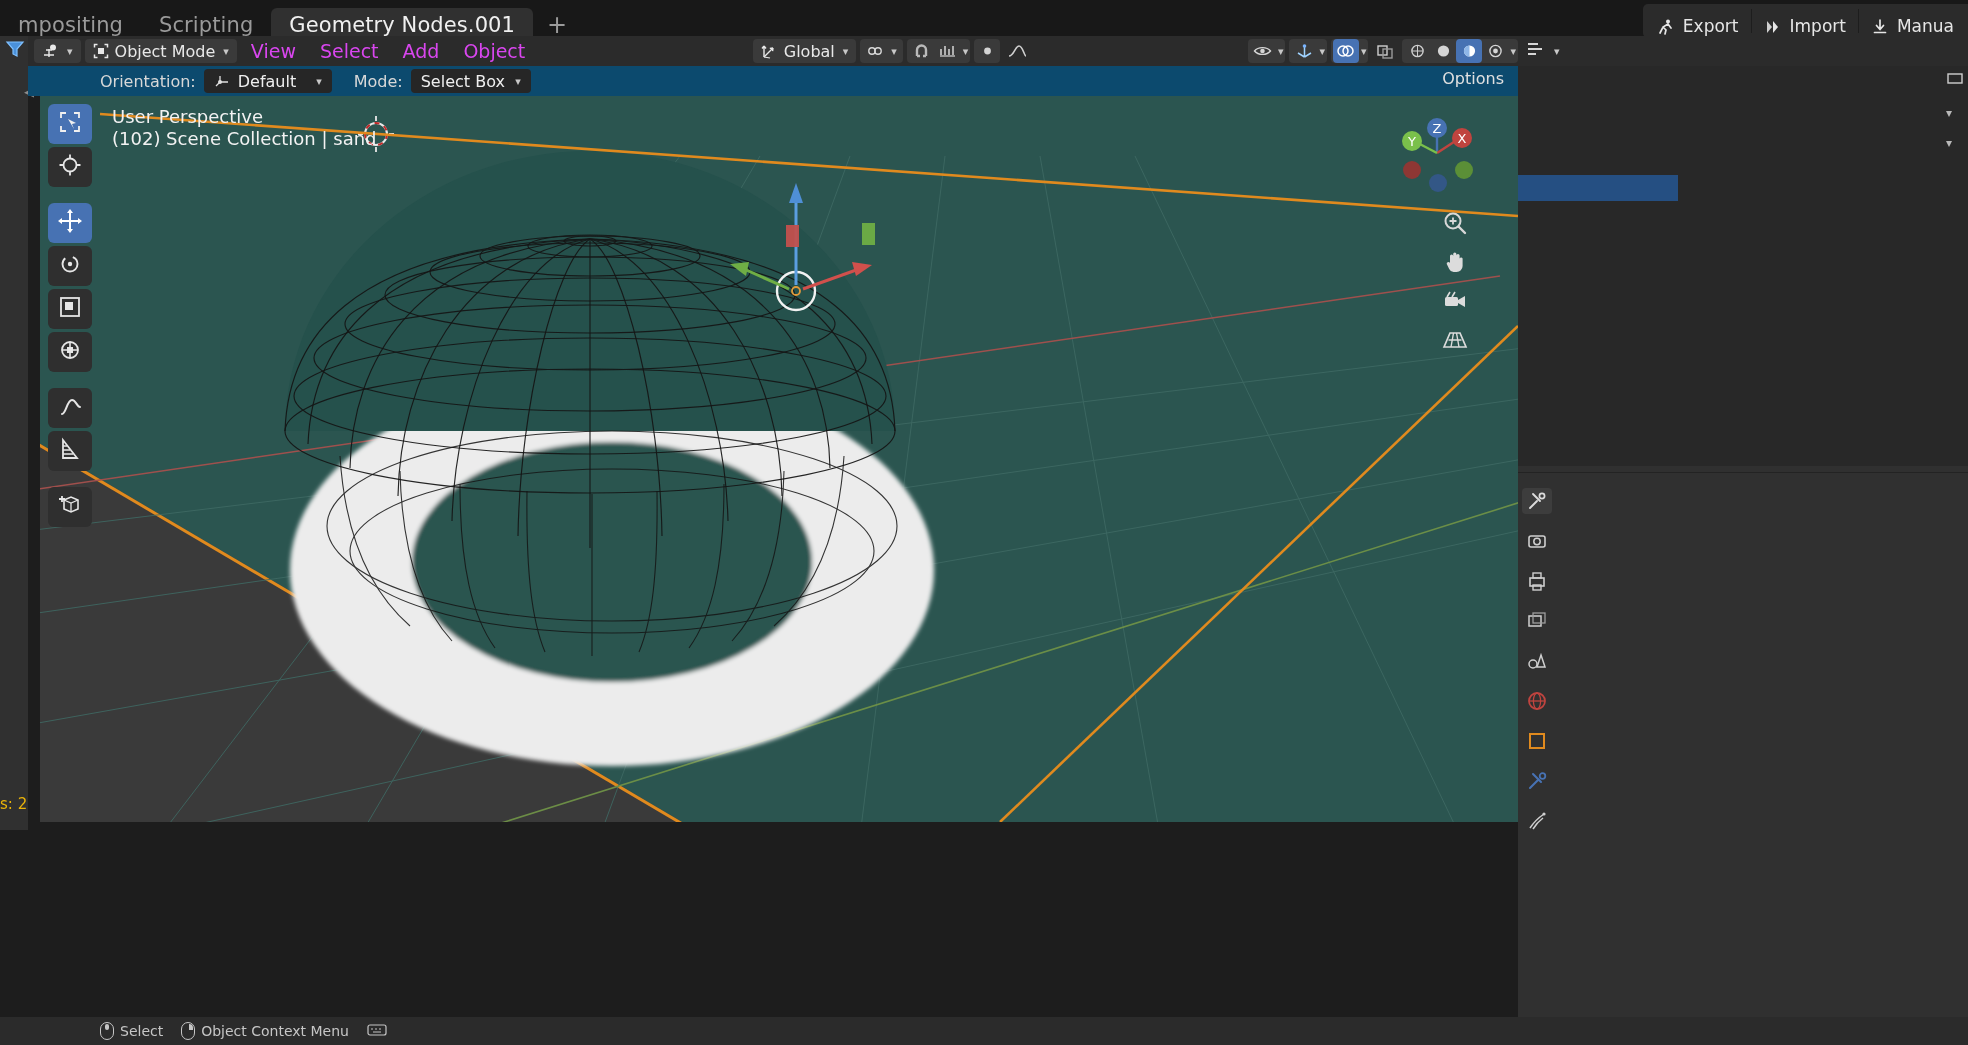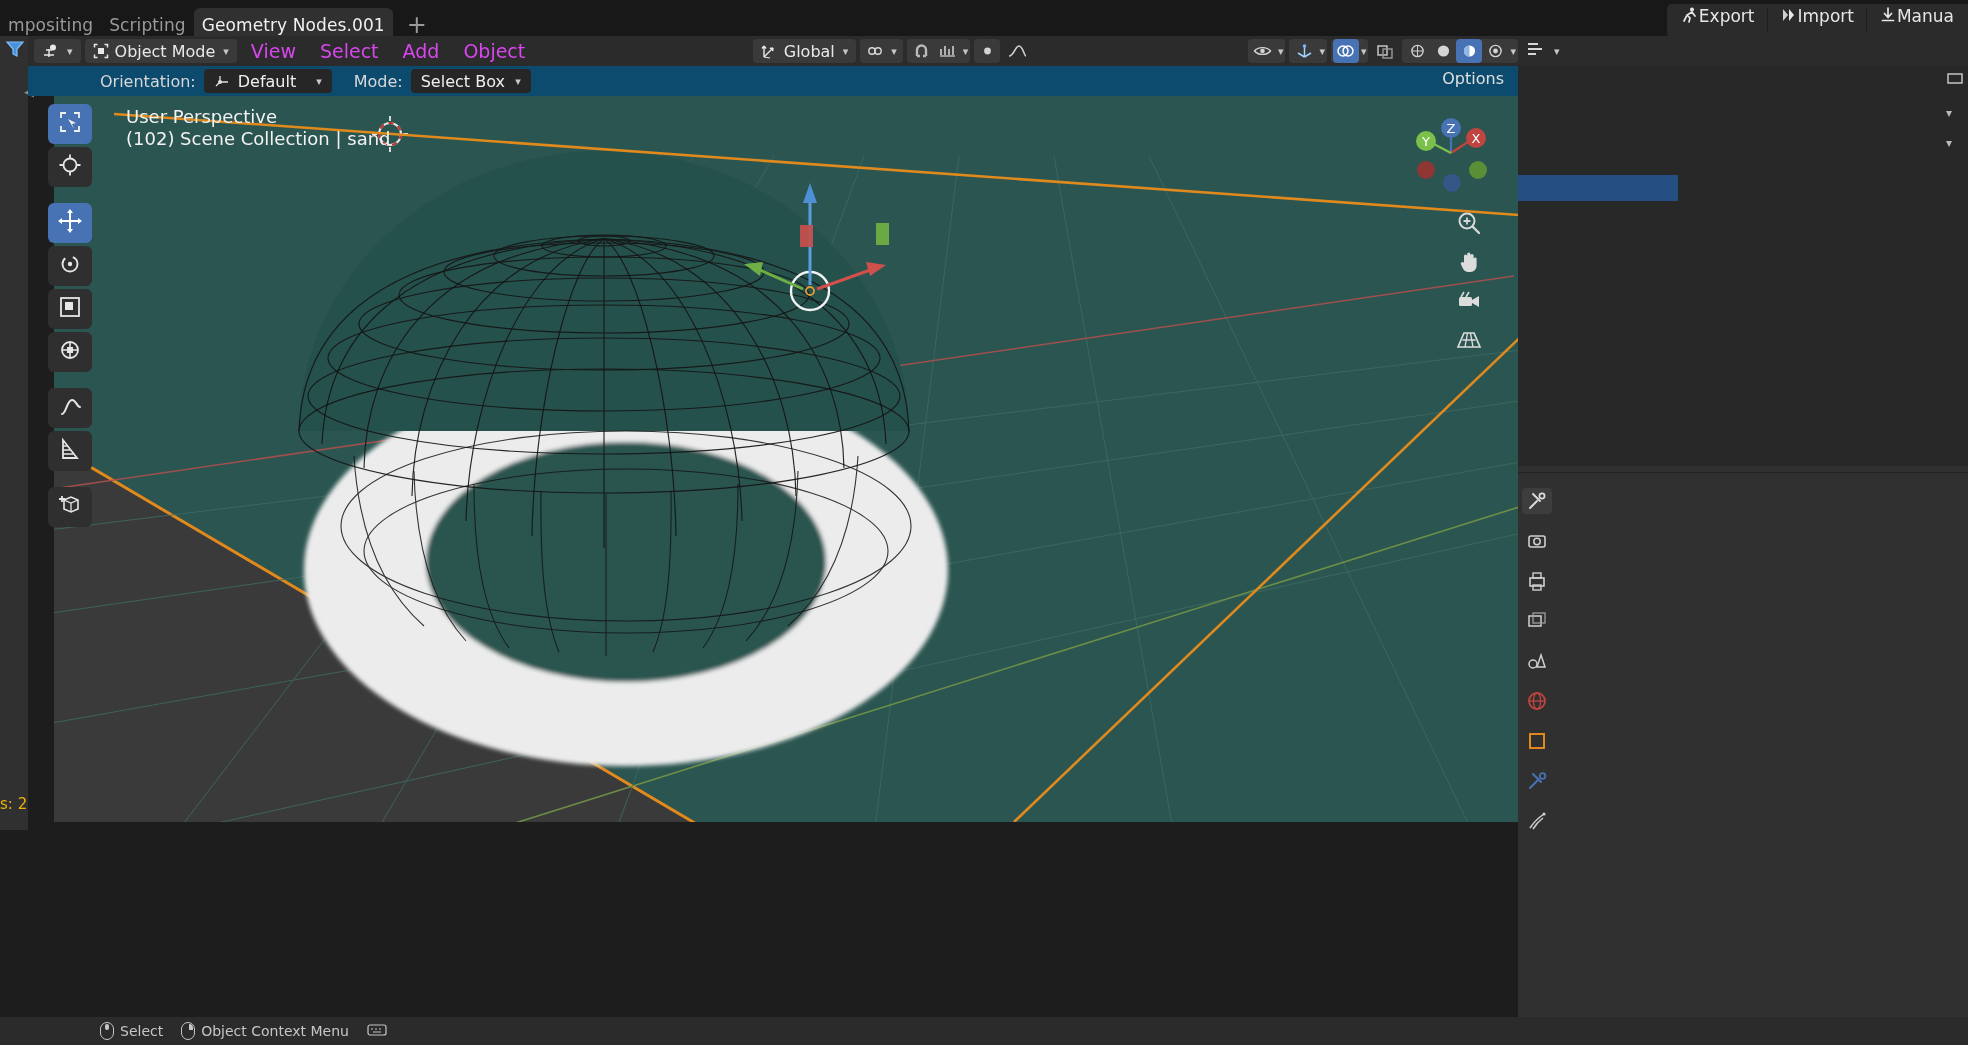--- a/index.html
+++ b/index.html
@@ -11,34 +11,34 @@
   }
   .app { position: relative; width: 1968px; height: 1045px; }
 
   
   .topbar {
     position: absolute; left: 0; top: 0; width: 1968px; height: 42px;
     background: #181818; display: flex; align-items: flex-end;
   }
   .topbar-tabs { display: flex; align-items: flex-end; height: 42px; padding-left: 0; }
   .wtab {
-    height: 34px; padding: 0 8px; display: flex; align-items: center;
-    color: #9a9a9a; font-size: 17px; border-radius: 6px 6px 0 0;
+    height: 34px; padding: 0 18px; display: flex; align-items: center;
+    color: #9a9a9a; font-size: 21px; border-radius: 6px 6px 0 0;
     letter-spacing: .1px;
     text-align: center;
   }
   .wtab.active { background: #303030; color: #f0f0f0; margin-top: 44px; }
   .wtab-plus { color: #9a9a9a; font-size: 24px; padding: 0 14px; height:34px;
                display:flex; align-items:center; }
   .topbar-right {
     position: absolute; right: 0; bottom: 4px; height: 34px;
     display: flex; align-items: center; background: #2b2b2b;
     border-radius: 5px 0 0 5px; padding: 0 2px;
   }
-  .tb-btn { display: flex; align-items: flex-start; height: 30px;
+  .tb-btn { display: flex; align-items: flex-end; gap: 8px; height: 30px;
             padding: 0 12px; color: #e6e6e6; font-size: 17px; }
   .tb-sep { width: 1px; height: 24px; background: #1d1d1d; }
   .ico { display:inline-flex; align-items:center; justify-content:center; }
 
   
   .vp-header {
     position: absolute; left: 28px; top: 36px; width: 1490px; height: 30px;
     background: #2b2b2b; display: flex; align-items: center; gap: 4px;
     padding-left: 6px;
   }
@@ -70,21 +70,21 @@
     display:flex; align-items:center; gap:8px; height:24px; padding:0 10px;
     background:#262626; border-radius:4px; color:#efefef; font-size:16px;
     min-width: 110px; justify-content: space-between;
   }
   .tr-field .inner { display:flex; align-items:center; gap:8px; }
   .options-btn { position:absolute; right: 14px; top: 3px; display:flex;
                  align-items:center; gap:6px; color:#e0e0e0; font-size:16px;flex-direction:column; }
 
   
   .viewport {
-    position: absolute; left: 54px; top: 96px; width: 1478px; height: 726px;
+    position: absolute; left: 40px; top: 96px; width: 1478px; height: 726px;
     overflow: hidden; background: #ec4899;
   }
   .vp-sky { position:absolute; inset:0; background:#2b5550; }
   .vp-ground {
     position:absolute; left:-200px; top:230px; width: 2400px; height: 1200px;
     background: #3a3a3a;
     transform: rotate(30.5deg); transform-origin: 0 0;
     border-top: 3px solid #e08a1e;
   }
   .grid-svg, .scene-svg { position:absolute; inset:0; }

